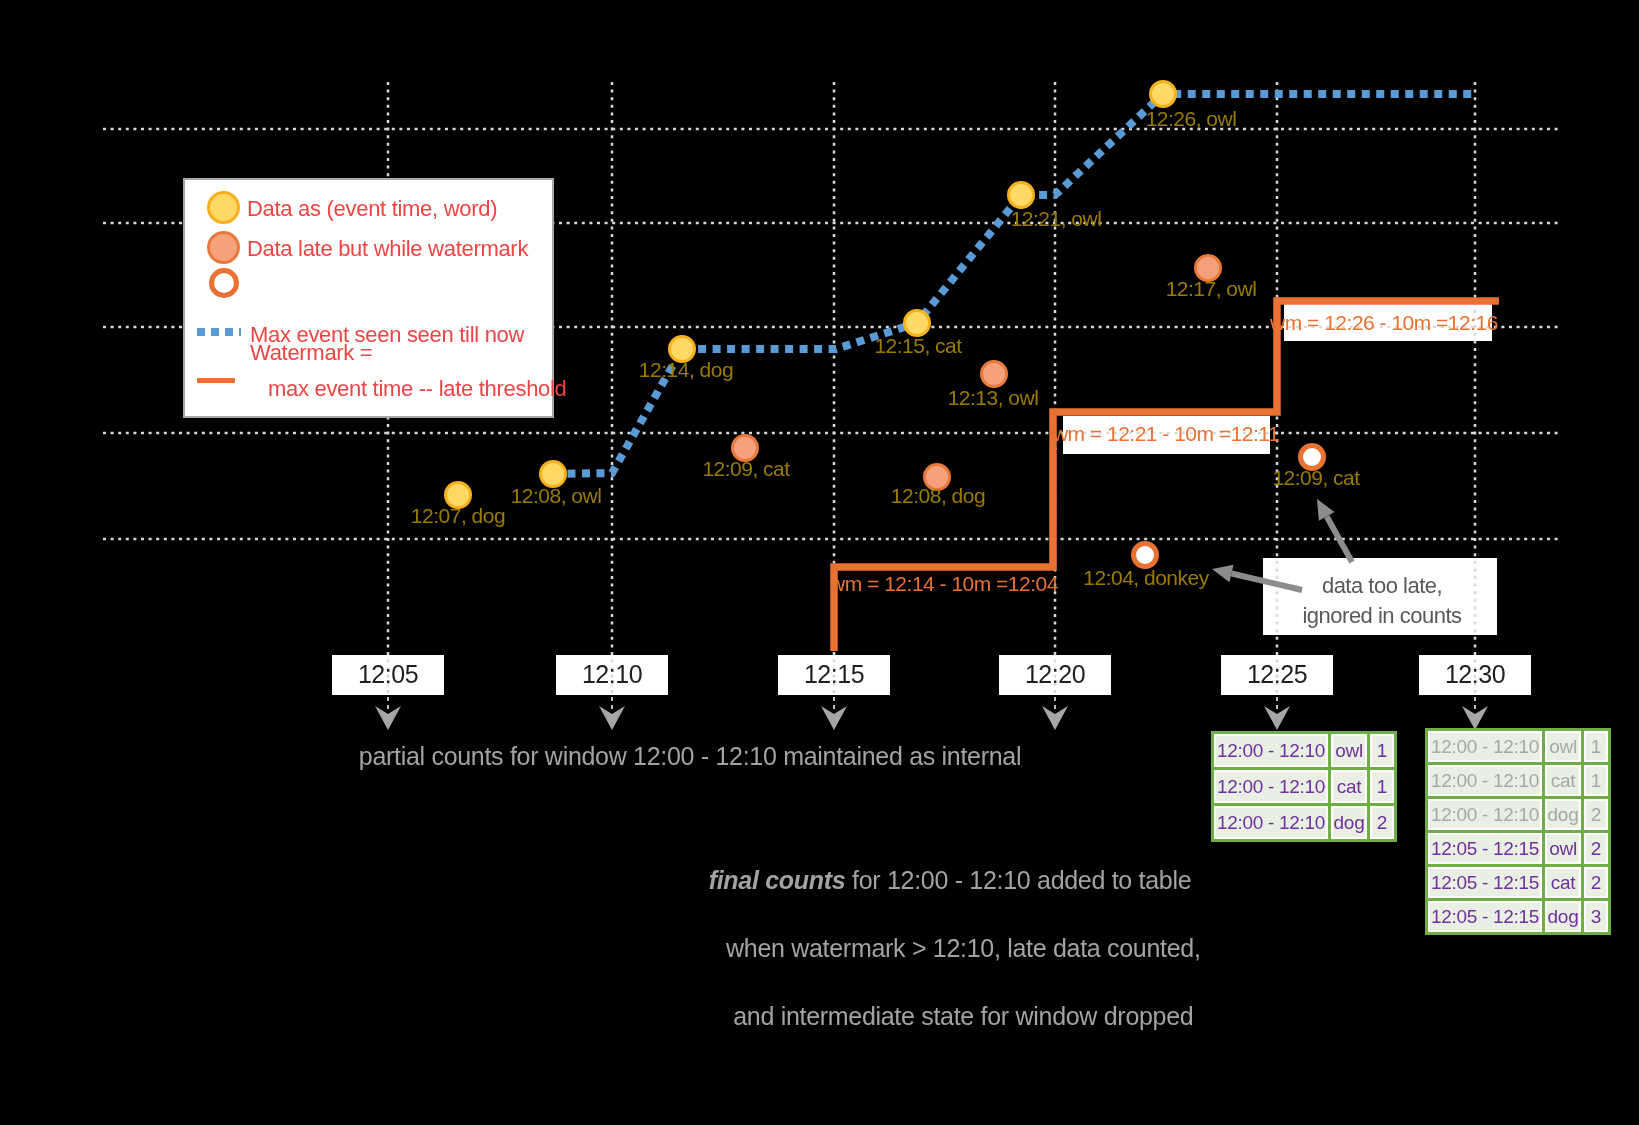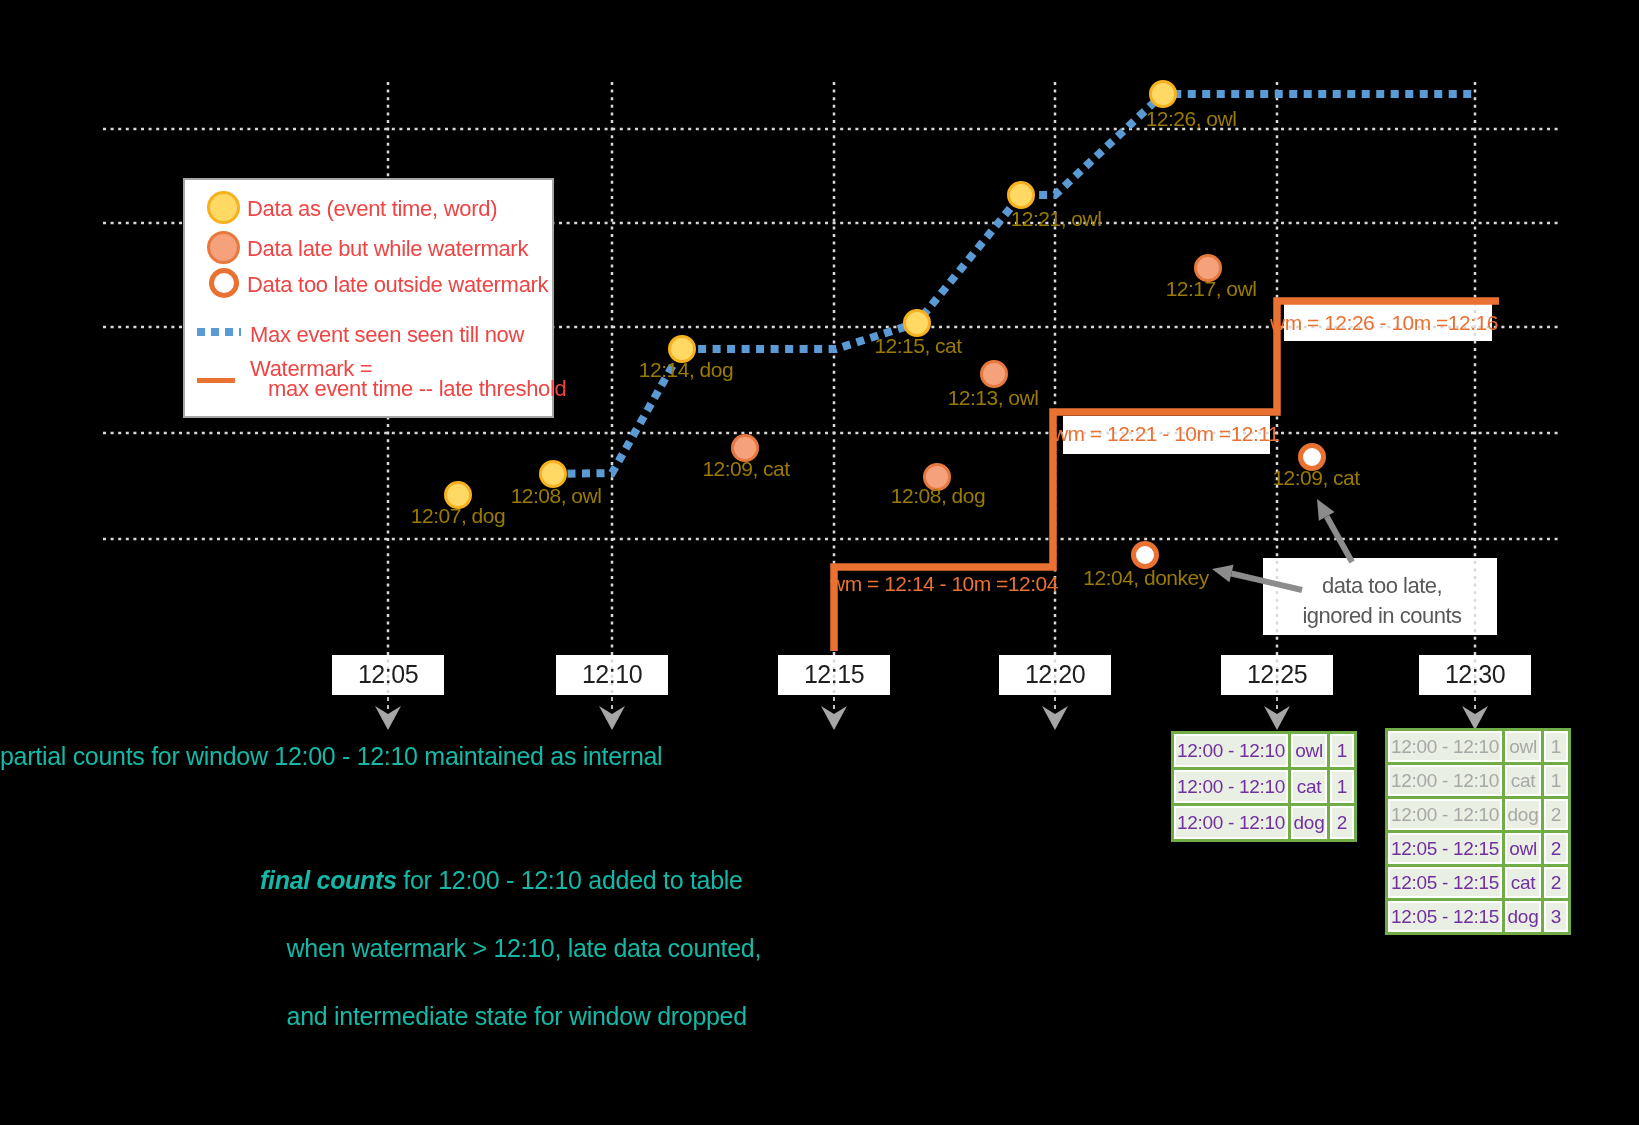--- a/index.html
+++ b/index.html
@@ -15,27 +15,27 @@
   }
   .legend span{position:absolute;white-space:nowrap;line-height:26px;}
   .lg-dot{position:absolute;width:33px;height:33px;border-radius:50%;box-sizing:border-box;}
   .lg-ontime{left:22px;top:11px;background:#FFD964;border:3px solid #F7B01E;}
   .lg-late{left:22px;top:51px;background:#F4A17C;border:3px solid #E8793C;}
   .lg-toolate{left:24px;top:88px;width:30px;height:30px;background:#fff;border:5px solid #E97132;}
   .lg-blue{position:absolute;left:12px;top:148px;width:44px;height:8px;
     background:repeating-linear-gradient(90deg,#5B9BD5 0 8px,transparent 8px 14px);}
   .lg-orange{position:absolute;left:12px;top:198px;width:38px;height:5px;background:#E97132;}
   
-  .redblock{position:absolute;color:#14b8a6;font-size:25px;line-height:34px;text-align:left;z-index:3;white-space:pre-wrap;}
+  .redblock{position:absolute;color:#a3a3a3;font-size:25px;line-height:34px;text-align:center;z-index:3;white-space:pre-wrap;}
   .red-partial{left:0;top:739px;width:1380px;}
   .red-final{left:260px;top:863px;width:1380px;}
   .fin{font-weight:bold;font-style:italic;}
   
   .rtable{position:absolute;display:grid;grid-template-columns:114px 36px 24px;gap:3px;padding:3px;
-    background:#70AD47;z-index:3;}
+    background:#70AD47;z-index:3;margin-left:40px;}
   .cell{background:#E9EFE3;box-shadow:inset 0 0 0 2px #fff;display:flex;align-items:center;
     justify-content:center;color:#7030A0;font-size:19px;white-space:nowrap;}
   .cell.dim{color:#A8A8A8;}
 </style>
 </head>
 <body>
 
 <div class="stage" id="stage">
 
   <svg id="chart" width="1639" height="1125" viewBox="0 0 1639 1125">
@@ -113,25 +113,24 @@
       <text x="1382" y="587" font-size="22" fill="#595959" text-anchor="middle" dominant-baseline="middle" letter-spacing="-0.5">data too late,</text>
       <text x="1382" y="617" font-size="22" fill="#595959" text-anchor="middle" dominant-baseline="middle" letter-spacing="-0.5">ignored in counts</text>
     </svg>
 
   <div class="legend">
     <i class="lg-dot lg-ontime"></i>
     <span style="left:62px;top:16px">Data as (event time, word)</span>
     <i class="lg-dot lg-late"></i>
     <span style="left:62px;top:56px">Data late but while watermark</span>
     <i class="lg-dot lg-toolate"></i>
-    <span style="left:62px;top:92px">Data too late outside watermark</span>
     <i class="lg-blue"></i>
     <span style="left:65px;top:142px">Max event seen seen till now</span>
     <i class="lg-orange"></i>
-    <span style="left:65px;top:176px">Watermark =</span>
+    <span style="left:65px;top:160px">Watermark =</span>
     <span style="left:83px;top:196px">max event time -- late threshold</span>
   </div>
 
   <div class="redblock red-partial"><span>partial counts for window 12:00 - 12:10 maintained as internal</span><br>
     </div>
 
   <div class="redblock red-final"><span class="fin">final counts</span><span> for 12:00 - 12:10 added to table</span><br>
     <span>when watermark &gt; 12:10, late data counted,</span><br>
     <span>and intermediate state for window dropped</span></div>
 

